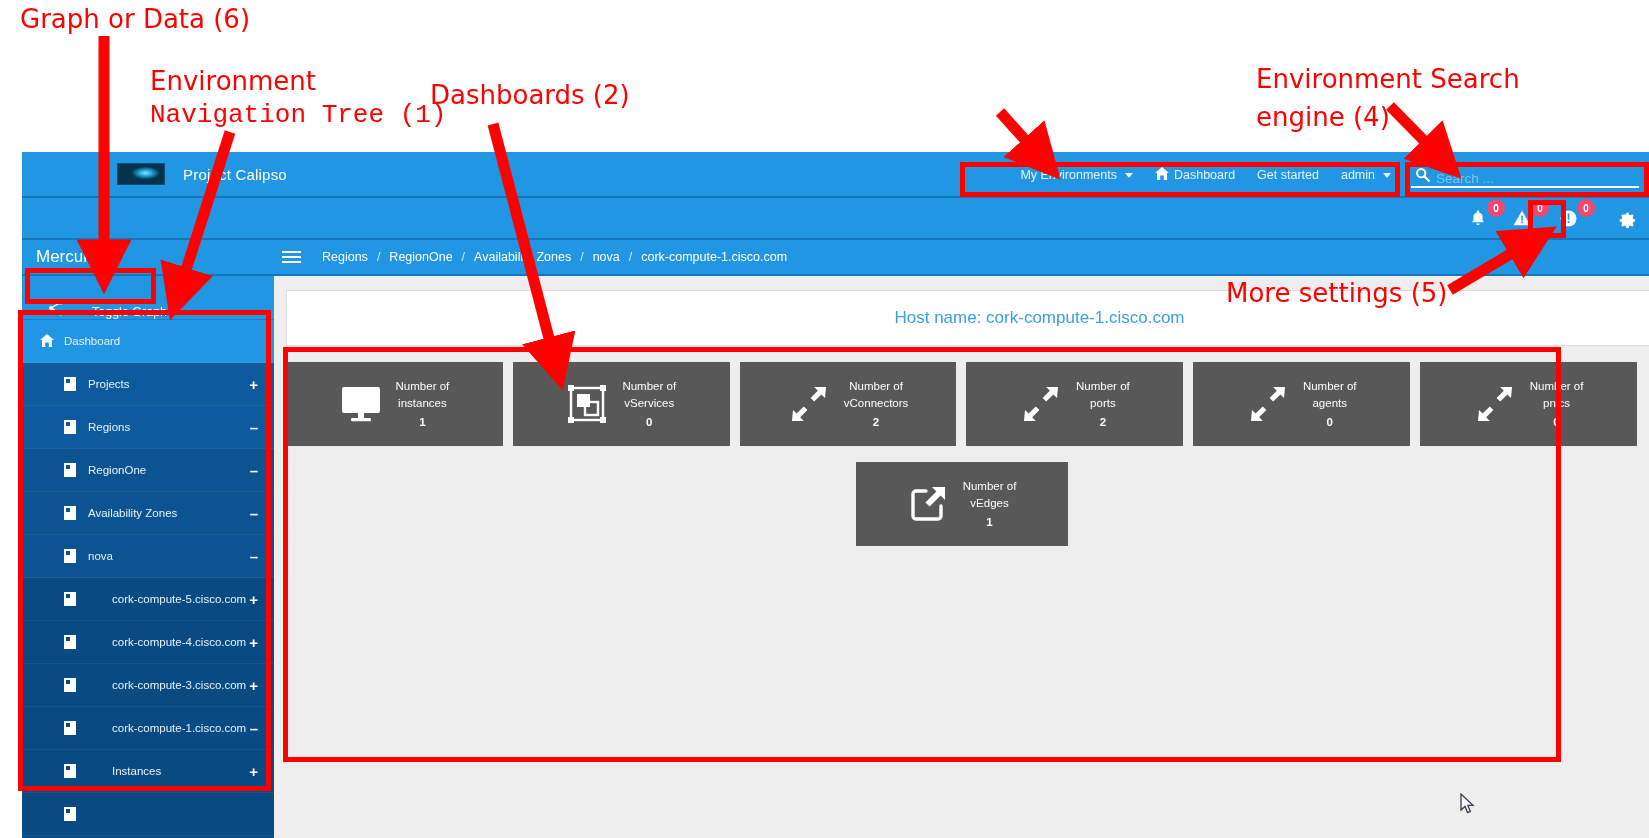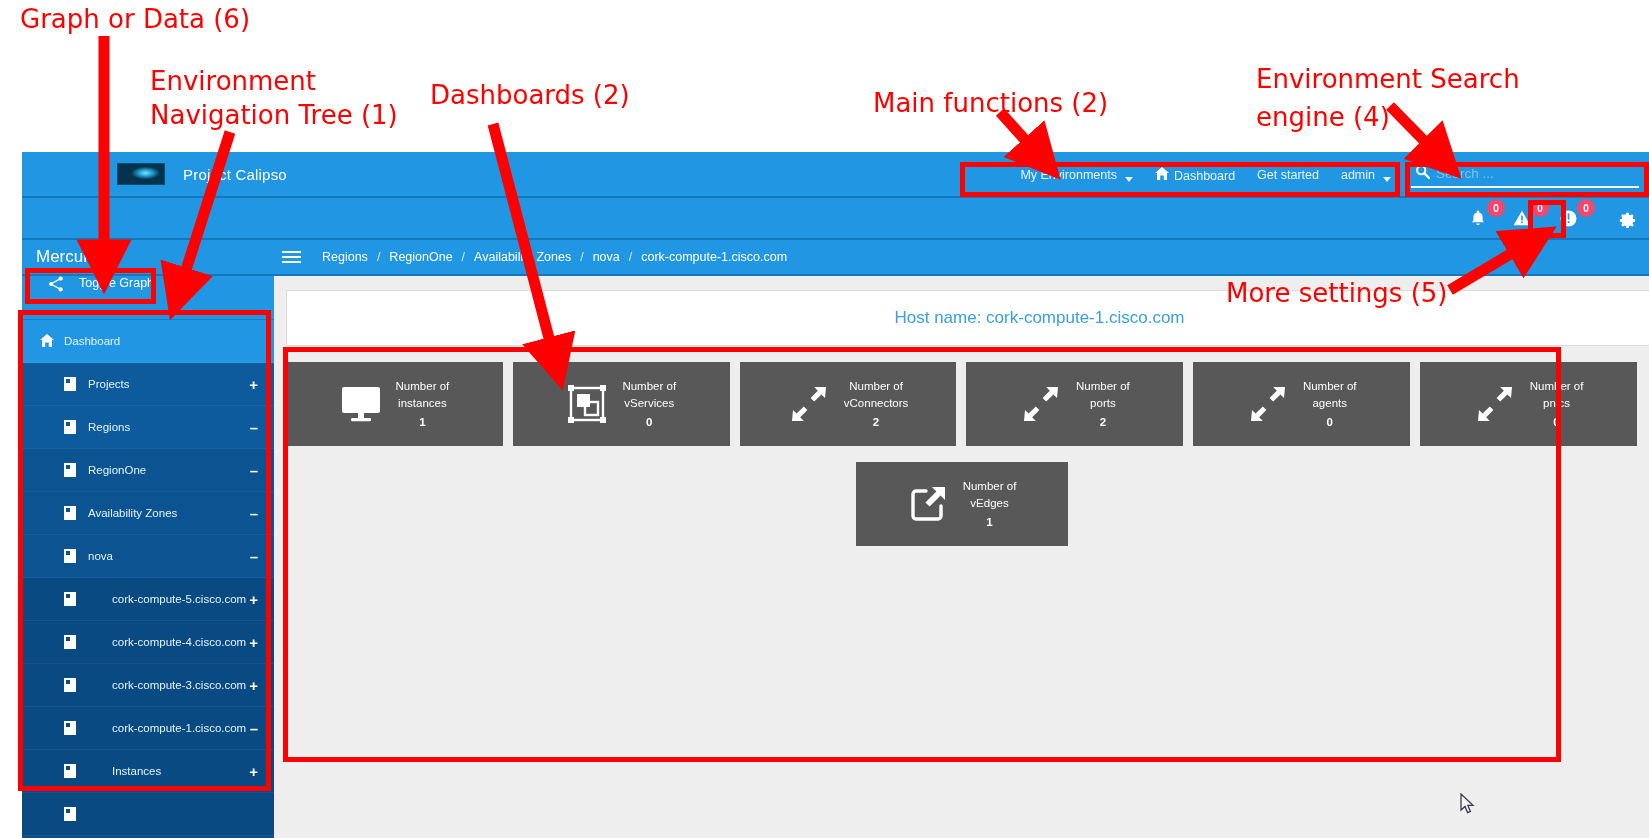--- a/index.html
+++ b/index.html
@@ -72,30 +72,30 @@
   .gear-btn { margin-right: 10px; width: 26px; height: 26px;
               display: flex; align-items: center; justify-content: center; }
 
   
   .mainnav {
     position: absolute; right: 258px; top: 10px; height: 26px;
     display: flex; align-items: center; gap: 22px;
   }
   .mainnav a {
     color: #e9f4fc; font-size: 12.5px; text-decoration: none;
-    display: flex; align-items: flex-end; gap: 5px; white-space: nowrap;
+    display: flex; align-items: center; gap: 5px; white-space: nowrap;
   }
   .caret { display: inline-block; width: 0; height: 0;
            border-left: 4px solid transparent; border-right: 4px solid transparent;
            border-top: 5px solid #e9f4fc; margin-left: 3px; }
 
   .searchbox {
     position: absolute; right: 10px; top: 9px;
     width: 228px; height: 27px;
-    display: flex; align-items: center; gap: 6px;
+    display: flex; align-items: flex-end; gap: 6px;
     border-bottom: 2px solid #ffffff; padding: 0 4px;
   }
   .searchbox .ph { color: #7cc4ec; font-size: 13.5px; }
 
   
   .workbar {
     position: absolute; left: 0; top: 88px; width: 1627px; height: 36px;
     background: #2196e3;
     border-bottom: 2px solid #1278bb;
     display: flex; align-items: center;
@@ -111,21 +111,21 @@
   .crumbs .sep { color: #cfe9fa; }
 
   
   .sidebar {
     position: absolute; left: 0; top: 124px; width: 252px; height: 562px;
     background: #0a4f8a;
     overflow: hidden;
   }
   .toggle-graph {
     height: 44px; background: #2196e3; color: #ffffff; font-size: 12.5px;
-    display: flex; align-items: flex-start; gap: 15px; padding-left: 26px;
+    display: flex; align-items: flex-end; gap: 28px; padding-left: 26px;
     border-bottom: 1px solid #1a7fc4;
   }
   .nav-item {
     height: 43px; display: flex; align-items: center;
     color: #e6f2fb; font-size: 11.5px; position: relative;
     border-bottom: 1px solid rgba(255,255,255,0.06);
   }
   .nav-item .ico { width: 14px; height: 15px; margin-right: 10px; flex: 0 0 auto; }
   .nav-item .lbl { white-space: nowrap; }
   .nav-item .exp {
@@ -550,25 +550,24 @@
   <div class="box" style="left:25px;  top:268px;  width:131px; height:36px;"></div>
   <div class="box" style="left:18px;  top:310px;  width:253px; height:481px;"></div>
   <div class="box" style="left:283px; top:347px;  width:1278px; height:415px;"></div>
   <div class="box" style="left:960px; top:162px;  width:440px; height:35px;"></div>
   <div class="box" style="left:1405px;top:162px;  width:244px; height:35px;"></div>
   <div class="box" style="left:1528px;top:200px;  width:38px;  height:38px;"></div>
 
   <div class="ann" style="left:20px;  top:2px;">Graph or Data (6)</div>
 
   <div class="ann" style="left:150px; top:64px;">Environment</div>
-  <div class="ann" style="left:150px; top:98px;">Navigation Tree (1)</div>
+  <div class="ann" style="left:150px; top:98px;font-family:Liberation Mono, monospace;">Navigation Tree (1)</div>
 
   <div class="ann" style="left:430px; top:78px;">Dashboards (2)</div>
 
-  <div class="ann" style="left:873px; top:86px;">Main functions (2)</div>
 
   <div class="ann" style="left:1256px;top:62px;">Environment Search</div>
   <div class="ann" style="left:1256px;top:100px;">engine (4)</div>
 
   <div class="ann" style="left:1226px;top:276px;">More settings (5)</div>
 
   <svg class="arrowsvg" style="left:0; top:0; width:1649px; height:838px;">
     <defs>
       <marker id="ah" markerWidth="5" markerHeight="5" refX="2.6" refY="2.5" orient="auto">
         <path d="M0,0 L5,2.5 L0,5 z" fill="#ff0000"></path>

